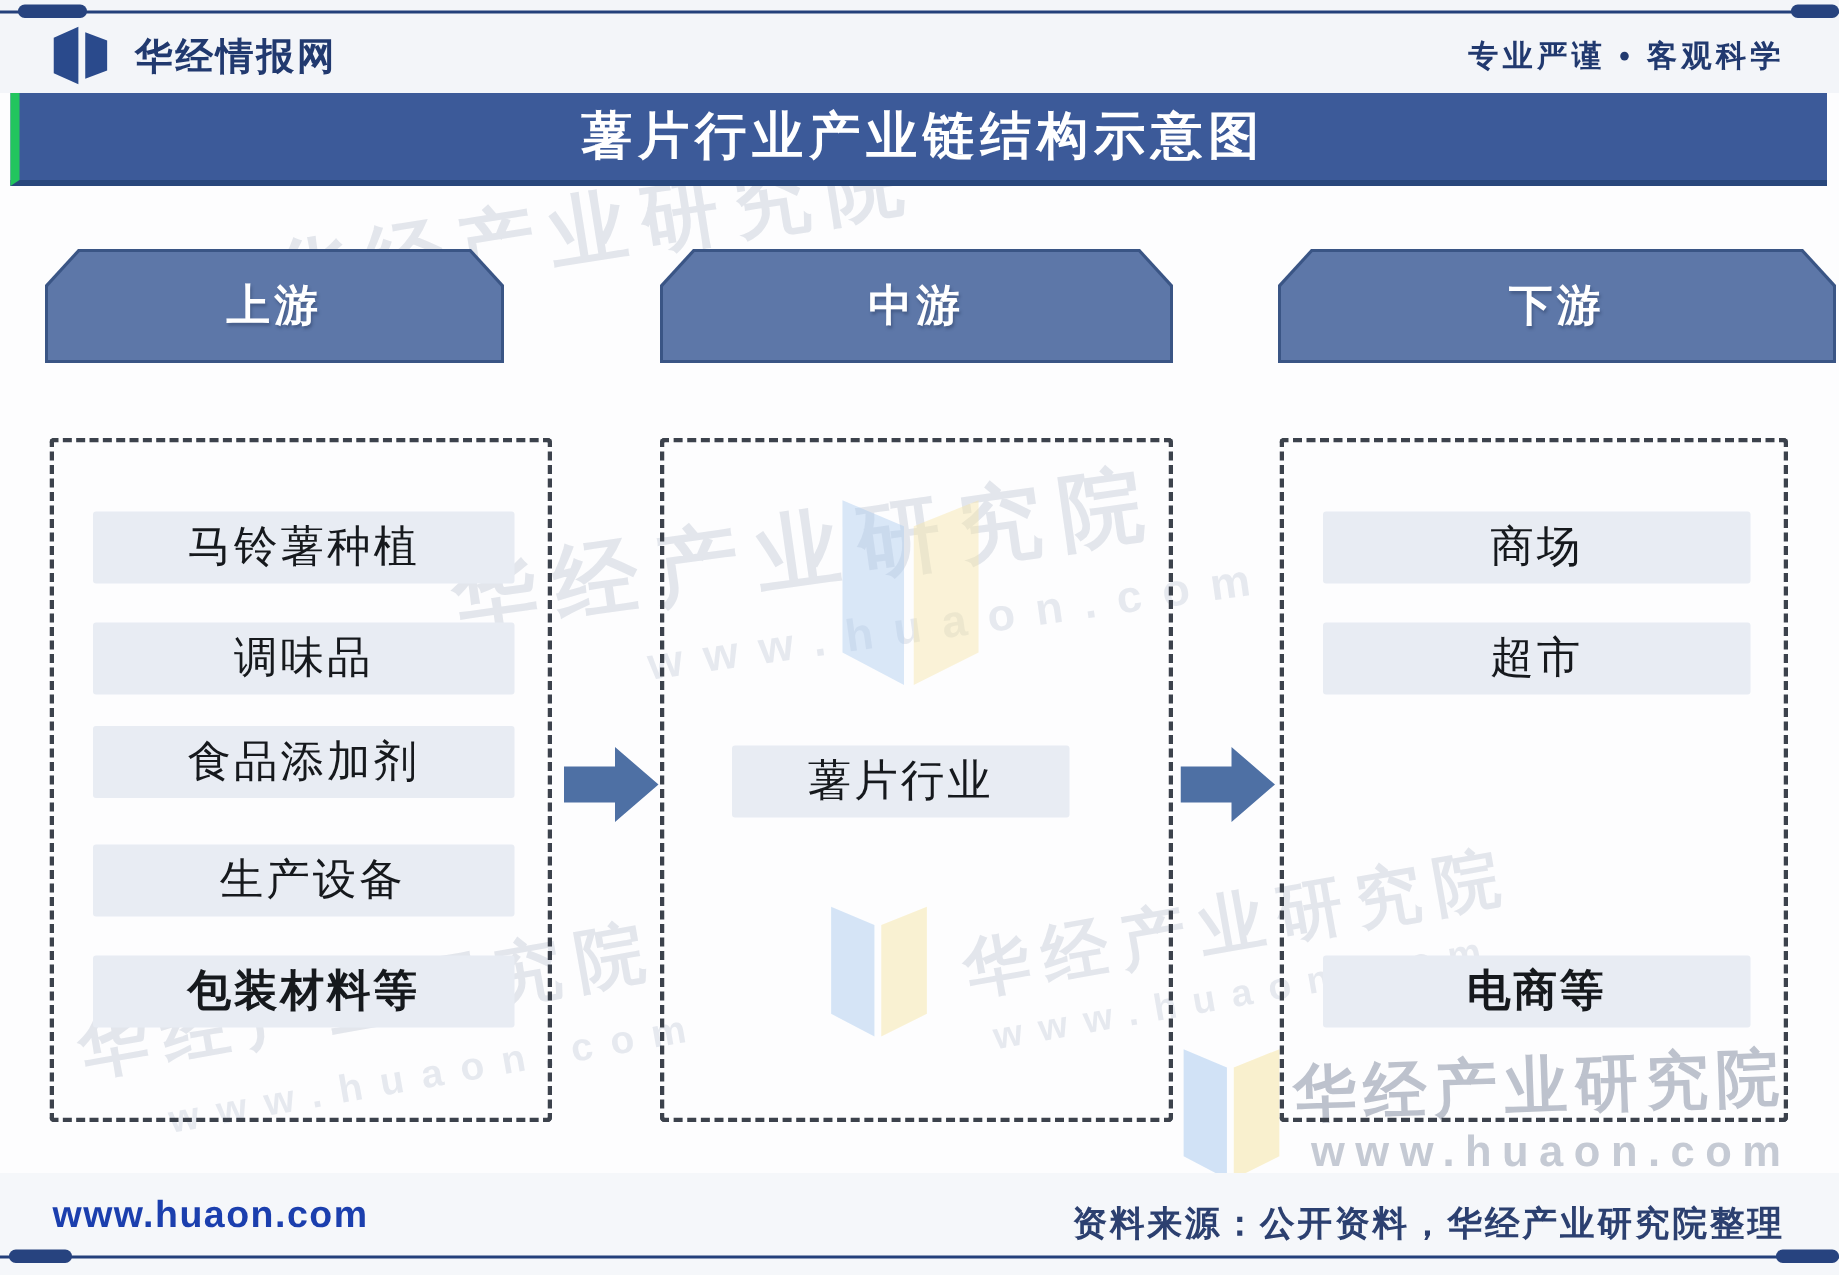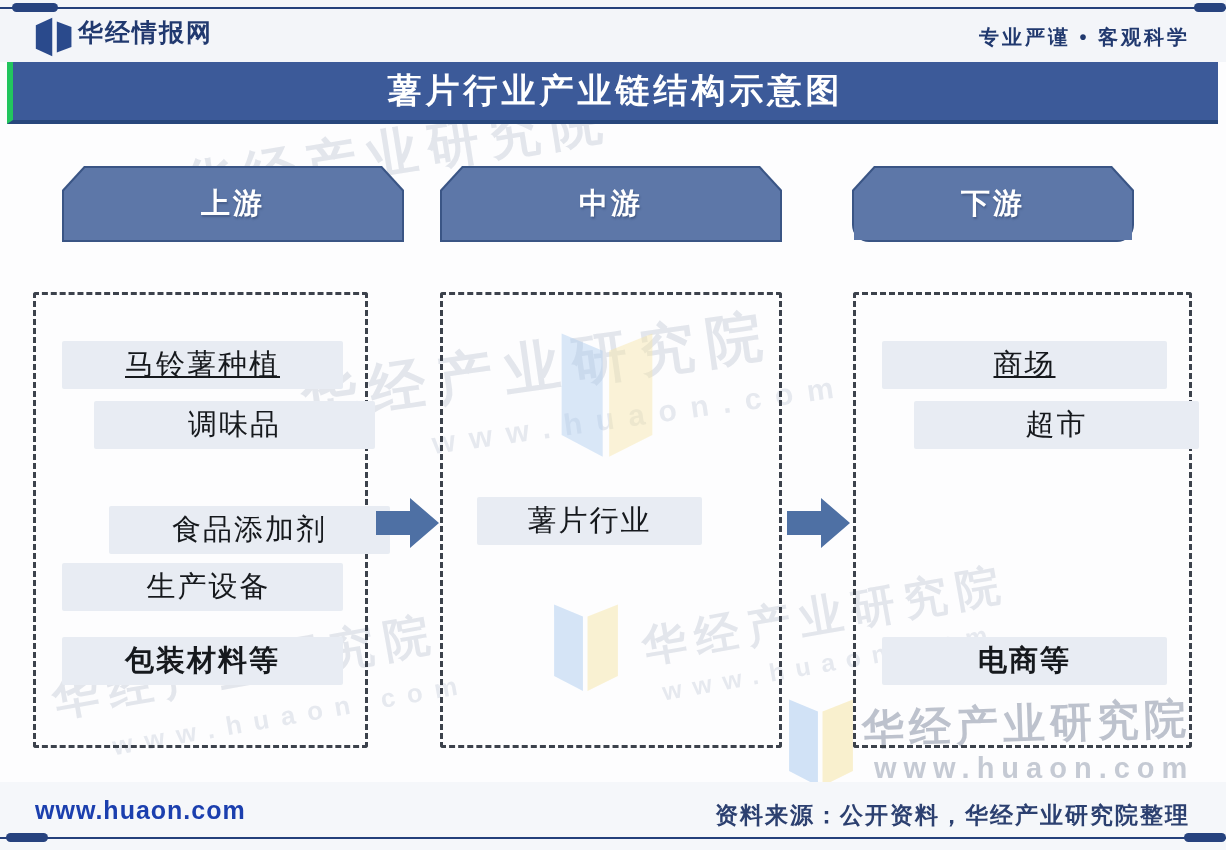--- a/index.html
+++ b/index.html
@@ -21,56 +21,56 @@
   
   .rule { position:absolute; left:0; width:1226px; height:2px; background:#24407b; z-index:2; }
   .rule-top { top:7px; } .rule-bottom { top:837px; }
   .pill { position:absolute; height:9px; border-radius:5px; background:#27437f; top:-4px; }
   .pill-tl { left:12px;  width:46px; }
   .pill-tr { left:1194px; width:32px; }
   .pill-bl { left:6px;   width:42px; }
   .pill-br { left:1184px; width:42px; }
 
   
-  .brand { position:absolute; left:34px; top:16px; display:flex; gap:2px; z-index:2; }
+  .brand { position:absolute; left:34px; top:16px; display:flex; align-items:center; gap:14px; z-index:2; }
   .brand-label { font-size:25px; font-weight:700; color:#21396f; letter-spacing:2px; }
   .slogan { position:absolute; right:36px; top:24px; font-size:20px; font-weight:700; color:#21396f; letter-spacing:3px; z-index:2; }
 
   
   .title-bar { position:absolute; left:7px; top:62px; width:1211px; height:62px;
     background:#3c5a99; border-bottom:4px solid #28477c; border-left:6px solid #22c55e;
     display:flex; align-items:center; justify-content:center; z-index:2; }
   .title-bar span { color:#ffffff; font-size:34px; font-weight:700; letter-spacing:4px; }
 
   
   .col-header { position:absolute; top:166px; height:76px; z-index:2;
     background:#3a5585; clip-path:polygon(22px 0, calc(100% - 22px) 0, 100% 24px, 100% 100%, 0 100%, 0 24px); }
   .col-header-inner { position:absolute; inset:2px; background:#5d77a8;
     clip-path:polygon(21px 0, calc(100% - 21px) 0, 100% 23px, 100% 100%, 0 100%, 0 23px);
     display:flex; align-items:center; justify-content:center; }
   .col-header-inner span { color:#ffffff; font-size:29px; font-weight:700; letter-spacing:3px;
     text-shadow:1px 2px 2px rgba(30,45,80,.35); }
-  .hdr-1 { left:30px;  width:342px;margin-left:32px; }
+  .hdr-1 { left:30px;  width:306px; }
   .hdr-2 { left:440px; width:342px; }
-  .hdr-3 { left:852px; width:282px;border-radius:17px; }
+  .hdr-3 { left:852px; width:372px; }
 
   
   .dash-box { position:absolute; top:292px; height:456px; border:3px dashed #3c424c; border-radius:3px; z-index:1; }
   .box-1 { left:33px;  width:335px; }
   .box-2 { left:440px; width:342px; }
   .box-3 { left:853px; width:339px; }
 
   
   .item { position:absolute; height:48px; background:#e8ecf3; border-radius:2px;
     display:flex; align-items:center; justify-content:center; z-index:2;
     font-size:29px; color:#16191d; letter-spacing:2px; }
   .c1 { left:62px;  width:281px; }
   .c3 { left:882px; width:285px; }
-  .y0 { top:341px;text-decoration:underline; } .y1 { top:401px;margin-left:32px; } .y2 { top:506px;margin-left:47px; } .y3 { top:563px;padding-left:12px; } .y4 { top:637px;font-weight:bold; }
-  .mid-item { left:477px; width:225px; top:497px; }
+  .y0 { top:341px; } .y1 { top:415px; } .y2 { top:484px; } .y3 { top:563px;padding-left:12px; } .y4 { top:637px;font-weight:bold; }
+  .mid-item { left:488px; width:225px; top:497px; }
 
   
   .arrow { position:absolute; top:497px; width:64px; height:52px; z-index:2; }
   .arrow-1 { left:376px; } .arrow-2 { left:787px; }
 
   
   .footer-url { position:absolute; left:35px; top:796px; font-size:25px; font-weight:600;
     color:#1b3fae; letter-spacing:1px; z-index:2; cursor:pointer; }
   .footer-source { position:absolute; right:36px; top:800px; font-size:23px; font-weight:600;
     color:#2c4070; letter-spacing:2px; z-index:2; }

